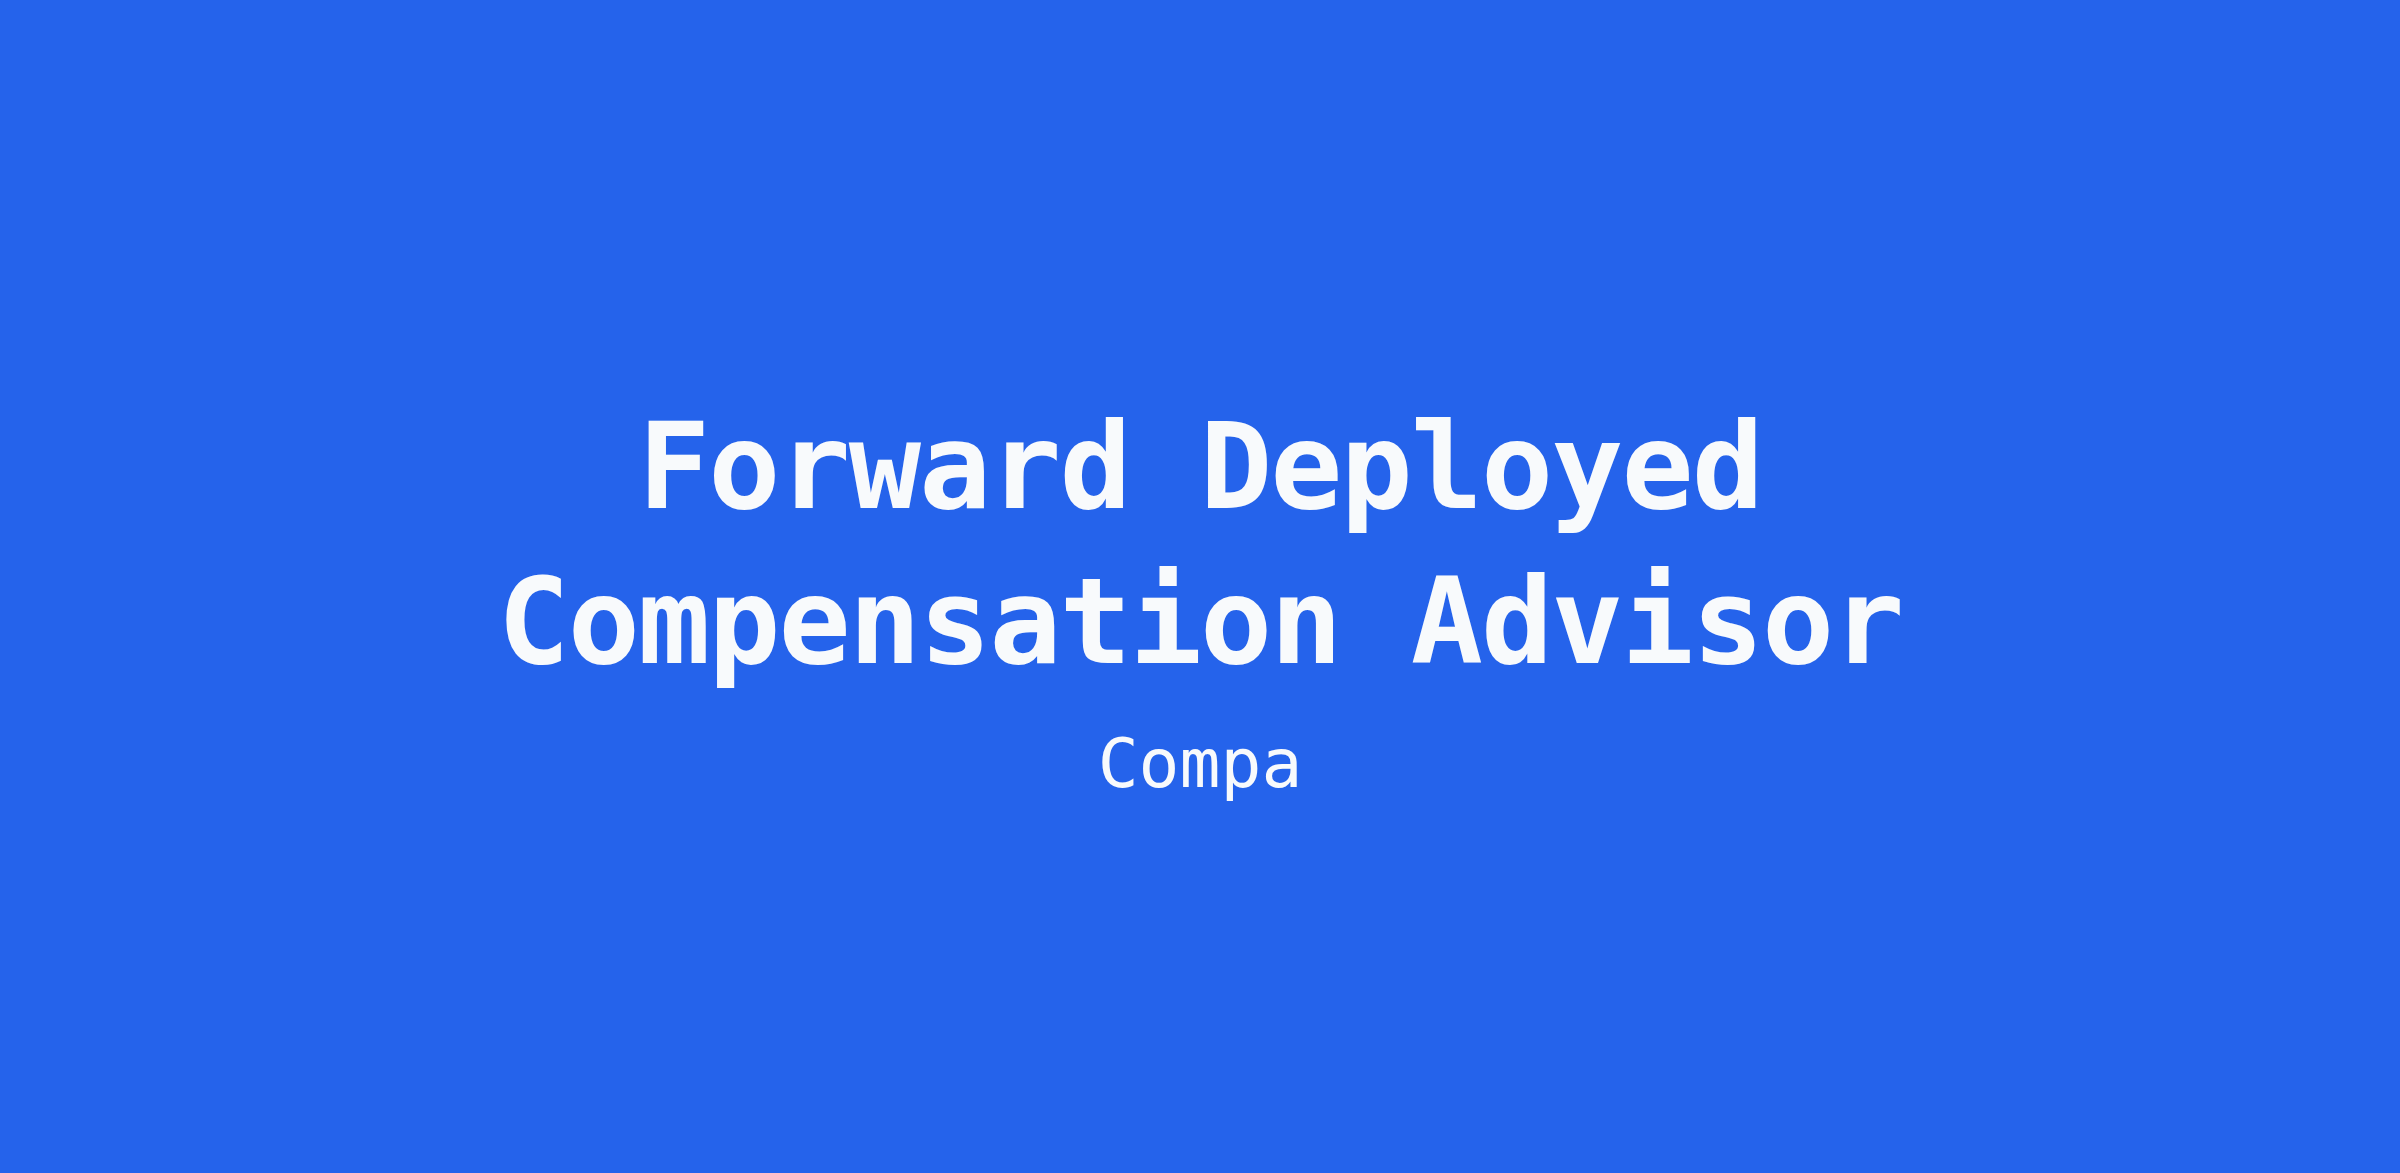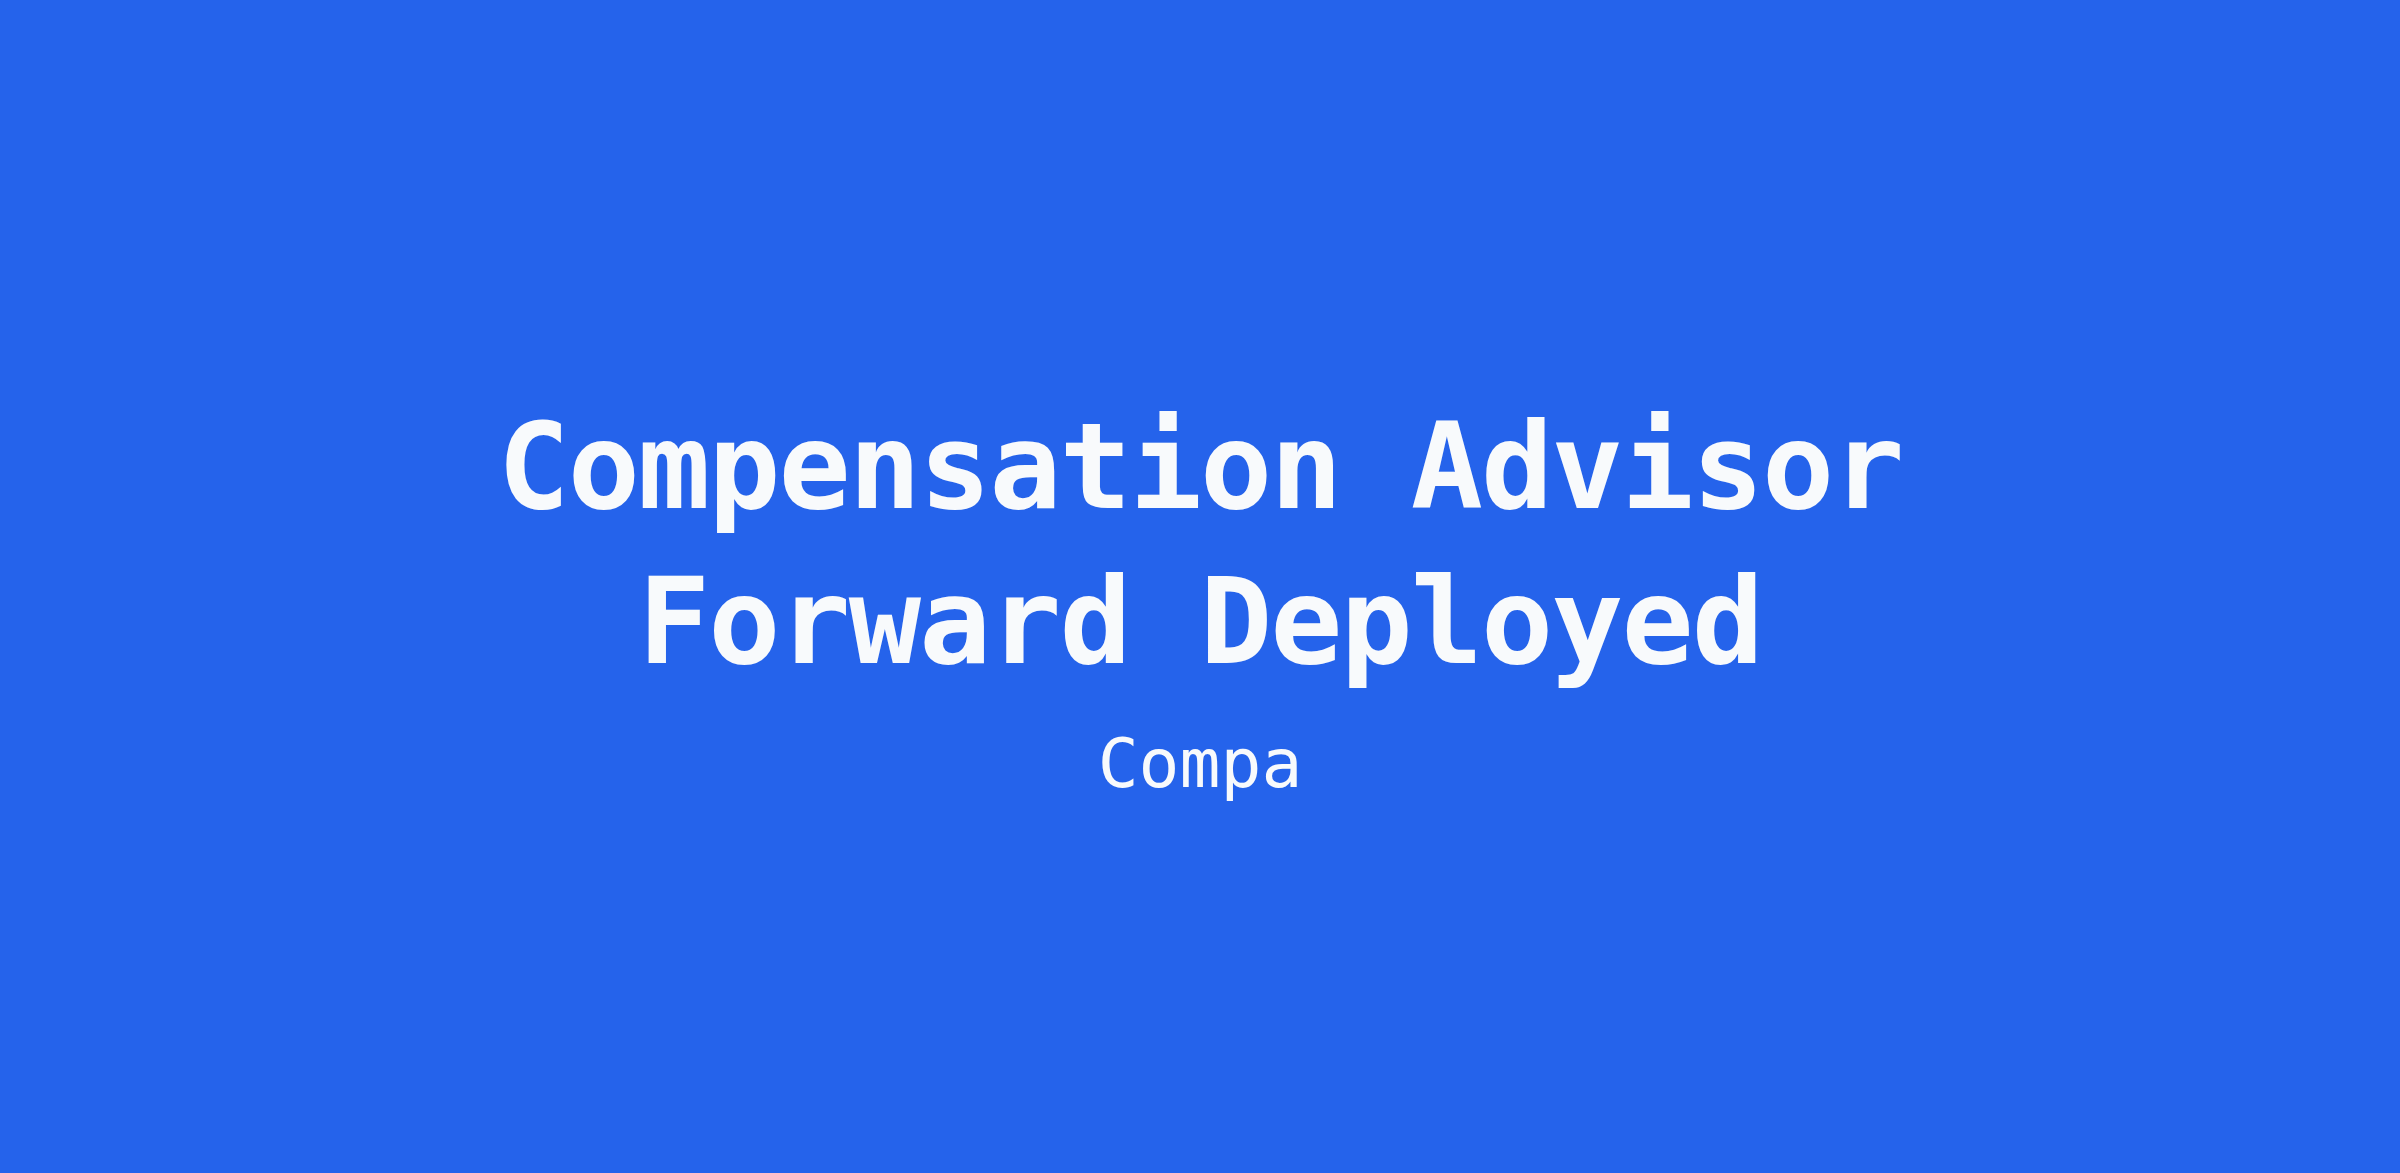--- a/index.html
+++ b/index.html
@@ -69,21 +69,21 @@
   }
 </style>
 </head>
 <body>
 
 <div id="slide" style="background: rgb(37, 99, 235);">
 
   <div id="content">
 
     <h1 class="title" style="color: rgb(248, 250, 252);">
+      <span class="title-line">Forward Deployed</span>
       <span class="title-line">Compensation Advisor</span>
-      <span class="title-line">Forward Deployed</span>
     </h1>
 
     <p class="subtitle" style="color: rgb(248, 250, 252);">Compa</p>
 
   </div>
 
 </div>
 
 </body></html>

